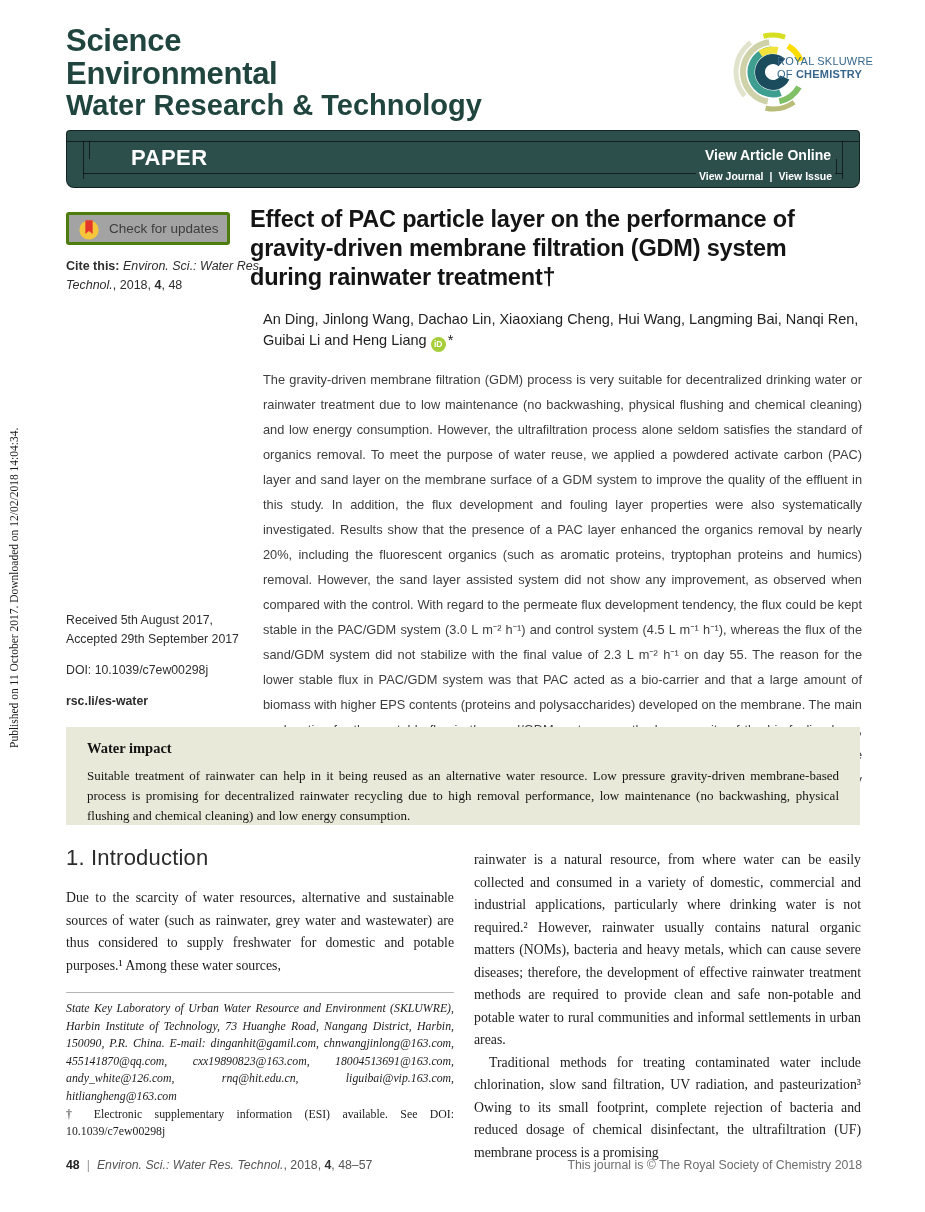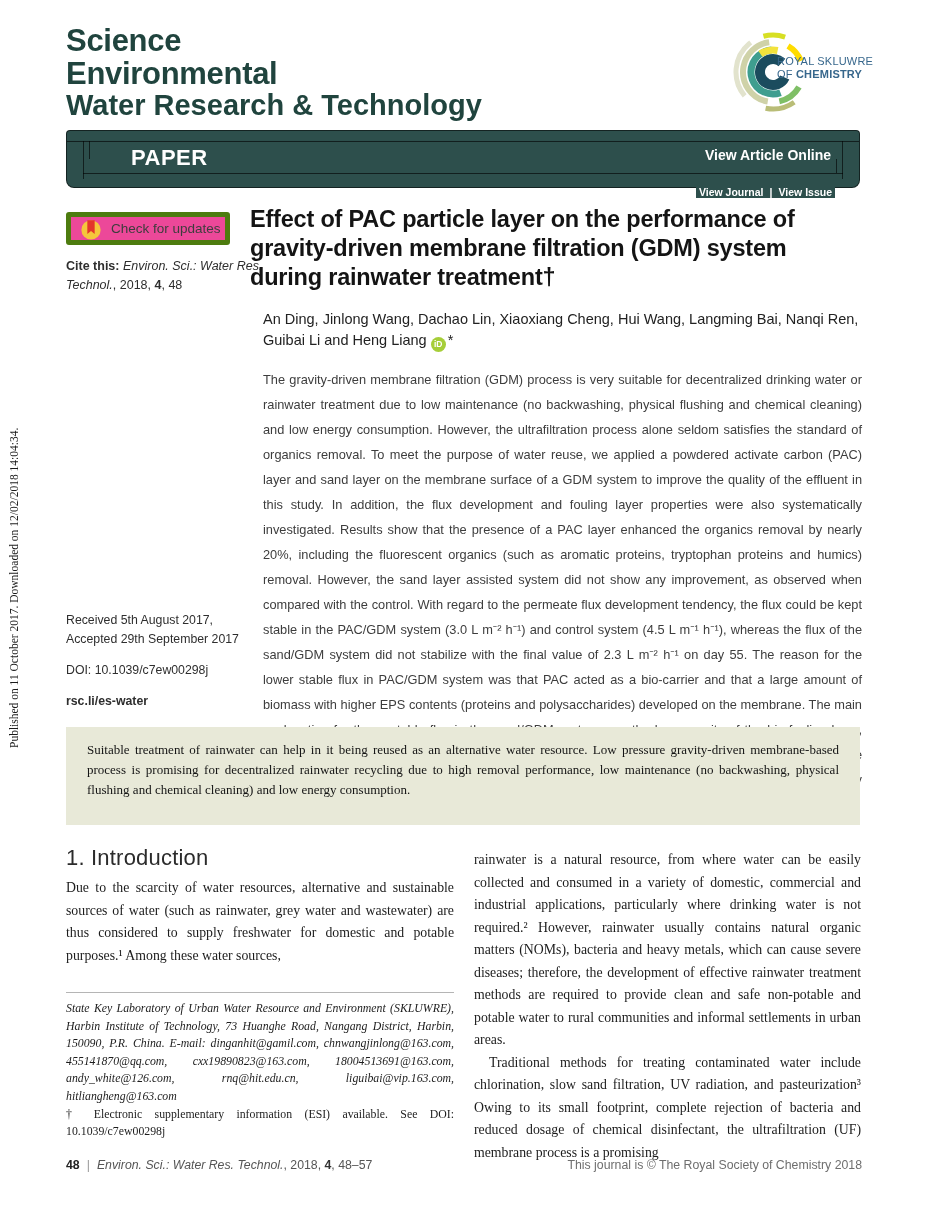--- a/index.html
+++ b/index.html
@@ -49,30 +49,30 @@
   .banner-type {
     position: absolute; left: 24px; top: 14px; z-index: 2;
     color: #ffffff; font-size: 22px; font-weight: bold; letter-spacing: 0.5px;
     background: #2d4f4c; padding: 0 8px 2px 4px; margin-left: 36px;
   }
   .banner-right { position: absolute; right: 24px; top: 15px; text-align: right; z-index: 2; }
   .banner-vao {
     display: inline-block; color: #fff; font-size: 14px; font-weight: bold;
     background: #2d4f4c; padding: 0 4px 1px;
   }
-  .banner-links { margin-top: 18px; }
+  .banner-links { margin-top: 2px; }
   .banner-links span {
     color: #fff; font-size: 10.5px; font-weight: bold;
     background: #2d4f4c; padding: 0 3px;
   }
 
   
   .check-btn {
     position: absolute; left: 66px; top: 212px; width: 164px; height: 33px;
-    background: #ec4899; border: 5px solid #4d7c0f; border-radius: 3px;
+    background: #a3a3a3; border: 3px solid #4d7c0f; border-radius: 3px;
     display: flex; align-items: center; gap: 9px; padding-left: 9px;
     font-size: 13.5px; color: #3d3d3d; cursor: pointer;
   }
 
   
   .cite { position: absolute; left: 66px; top: 257px; width: 200px;
           font-size: 12.5px; line-height: 19px; color: #2e2e2e; }
   .cite .b { font-weight: bold; }
   .cite .i { font-style: italic; }
 
@@ -109,21 +109,21 @@
     font-family: "Liberation Serif", serif; color: #141414;
   }
   .impact h3 { font-size: 14.5px; font-weight: bold; margin-bottom: 9px; }
   .impact p { font-size: 13px; line-height: 20px; text-align: justify; }
 
   
   .col-left  { position: absolute; left: 66px;  top: 845px; width: 388px; }
   .col-right { position: absolute; left: 474px; top: 849px; width: 387px; }
   .col-left h2 {
     font-size: 22px; font-weight: normal; color: #2b2b2b; letter-spacing: 0.2px;
-    margin-bottom: 6px;
+    margin-bottom: 16px;
   }
   .serif-p {
     font-family: "Liberation Serif", serif; font-size: 13.8px; line-height: 22.5px;
     color: #1c1c1c; text-align: justify;
   }
   .indent { text-indent: 15px; }
 
   
   .footnotes {
     position: absolute; left: 66px; top: 992px; width: 388px;
@@ -216,20 +216,21 @@
 <div class="recv">
   <div>Received 5th August 2017,</div>
   <div>Accepted 29th September 2017</div>
   <div class="gap"></div>
   <div>DOI: 10.1039/c7ew00298j</div>
   <div class="gap"></div>
   <div class="bold">rsc.li/es-water</div>
 </div>
 
 <div class="impact">
+  <h3>Water impact</h3>
   <p>Suitable treatment of rainwater can help in it being reused as an alternative water resource. Low pressure gravity-driven membrane-based process is promising for decentralized rainwater recycling due to high removal performance, low maintenance (no backwashing, physical flushing and chemical cleaning) and low energy consumption.</p>
 </div>
 
 <div class="col-left">
   <h2>1. Introduction</h2>
   <p class="serif-p">Due to the scarcity of water resources, alternative and sustainable sources of water (such as rainwater, grey water and wastewater) are thus considered to supply freshwater for domestic and potable purposes.¹ Among these water sources,</p>
 </div>
 
 <div class="col-right">
   <p class="serif-p">rainwater is a natural resource, from where water can be easily collected and consumed in a variety of domestic, commercial and industrial applications, particularly where drinking water is not required.² However, rainwater usually contains natural organic matters (NOMs), bacteria and heavy metals, which can cause severe diseases; therefore, the development of effective rainwater treatment methods are required to provide clean and safe non-potable and potable water to rural communities and informal settlements in urban areas.</p>

